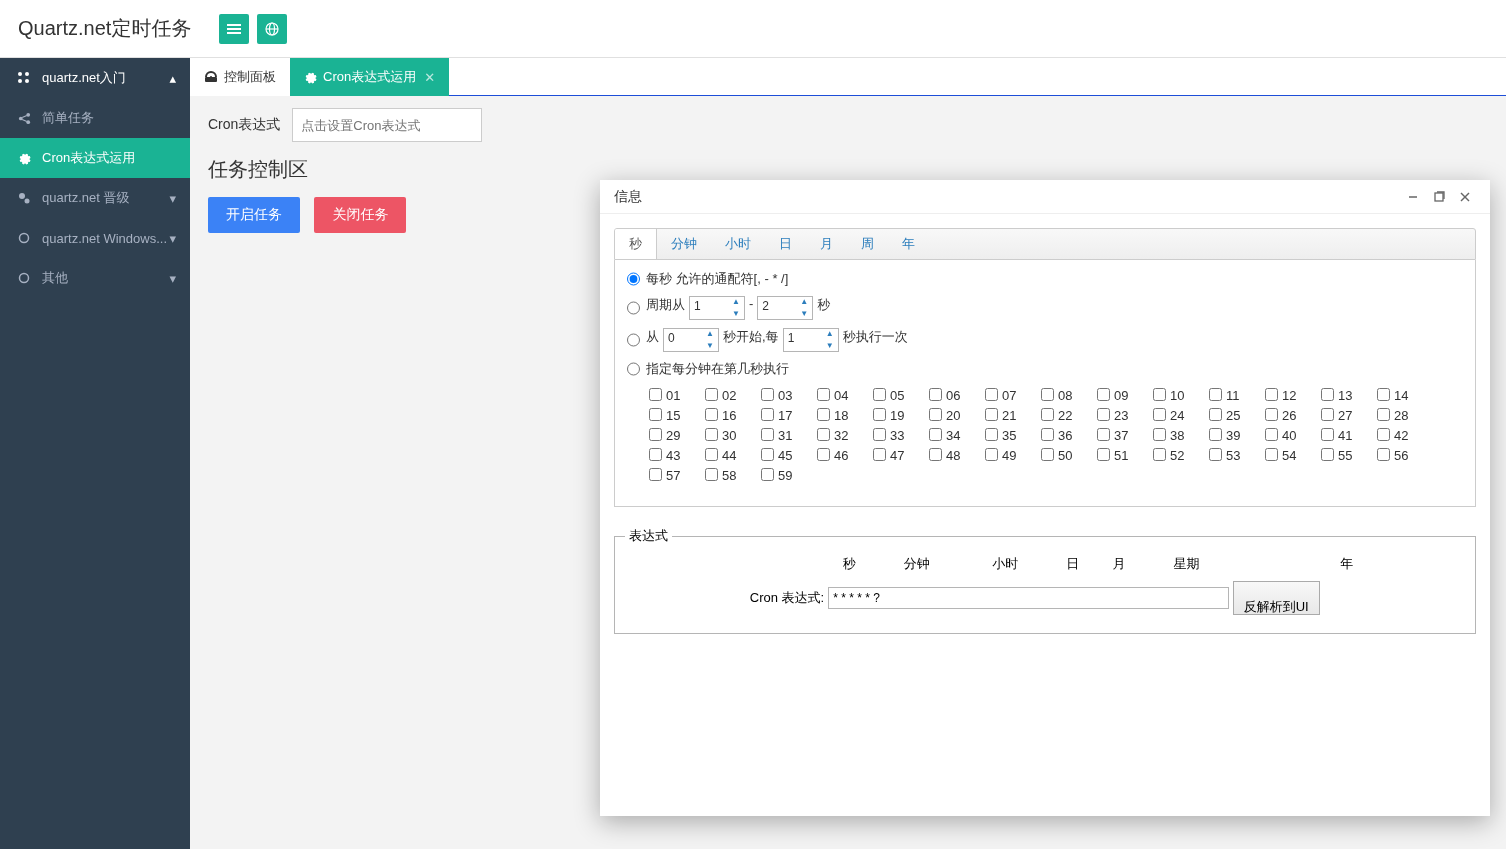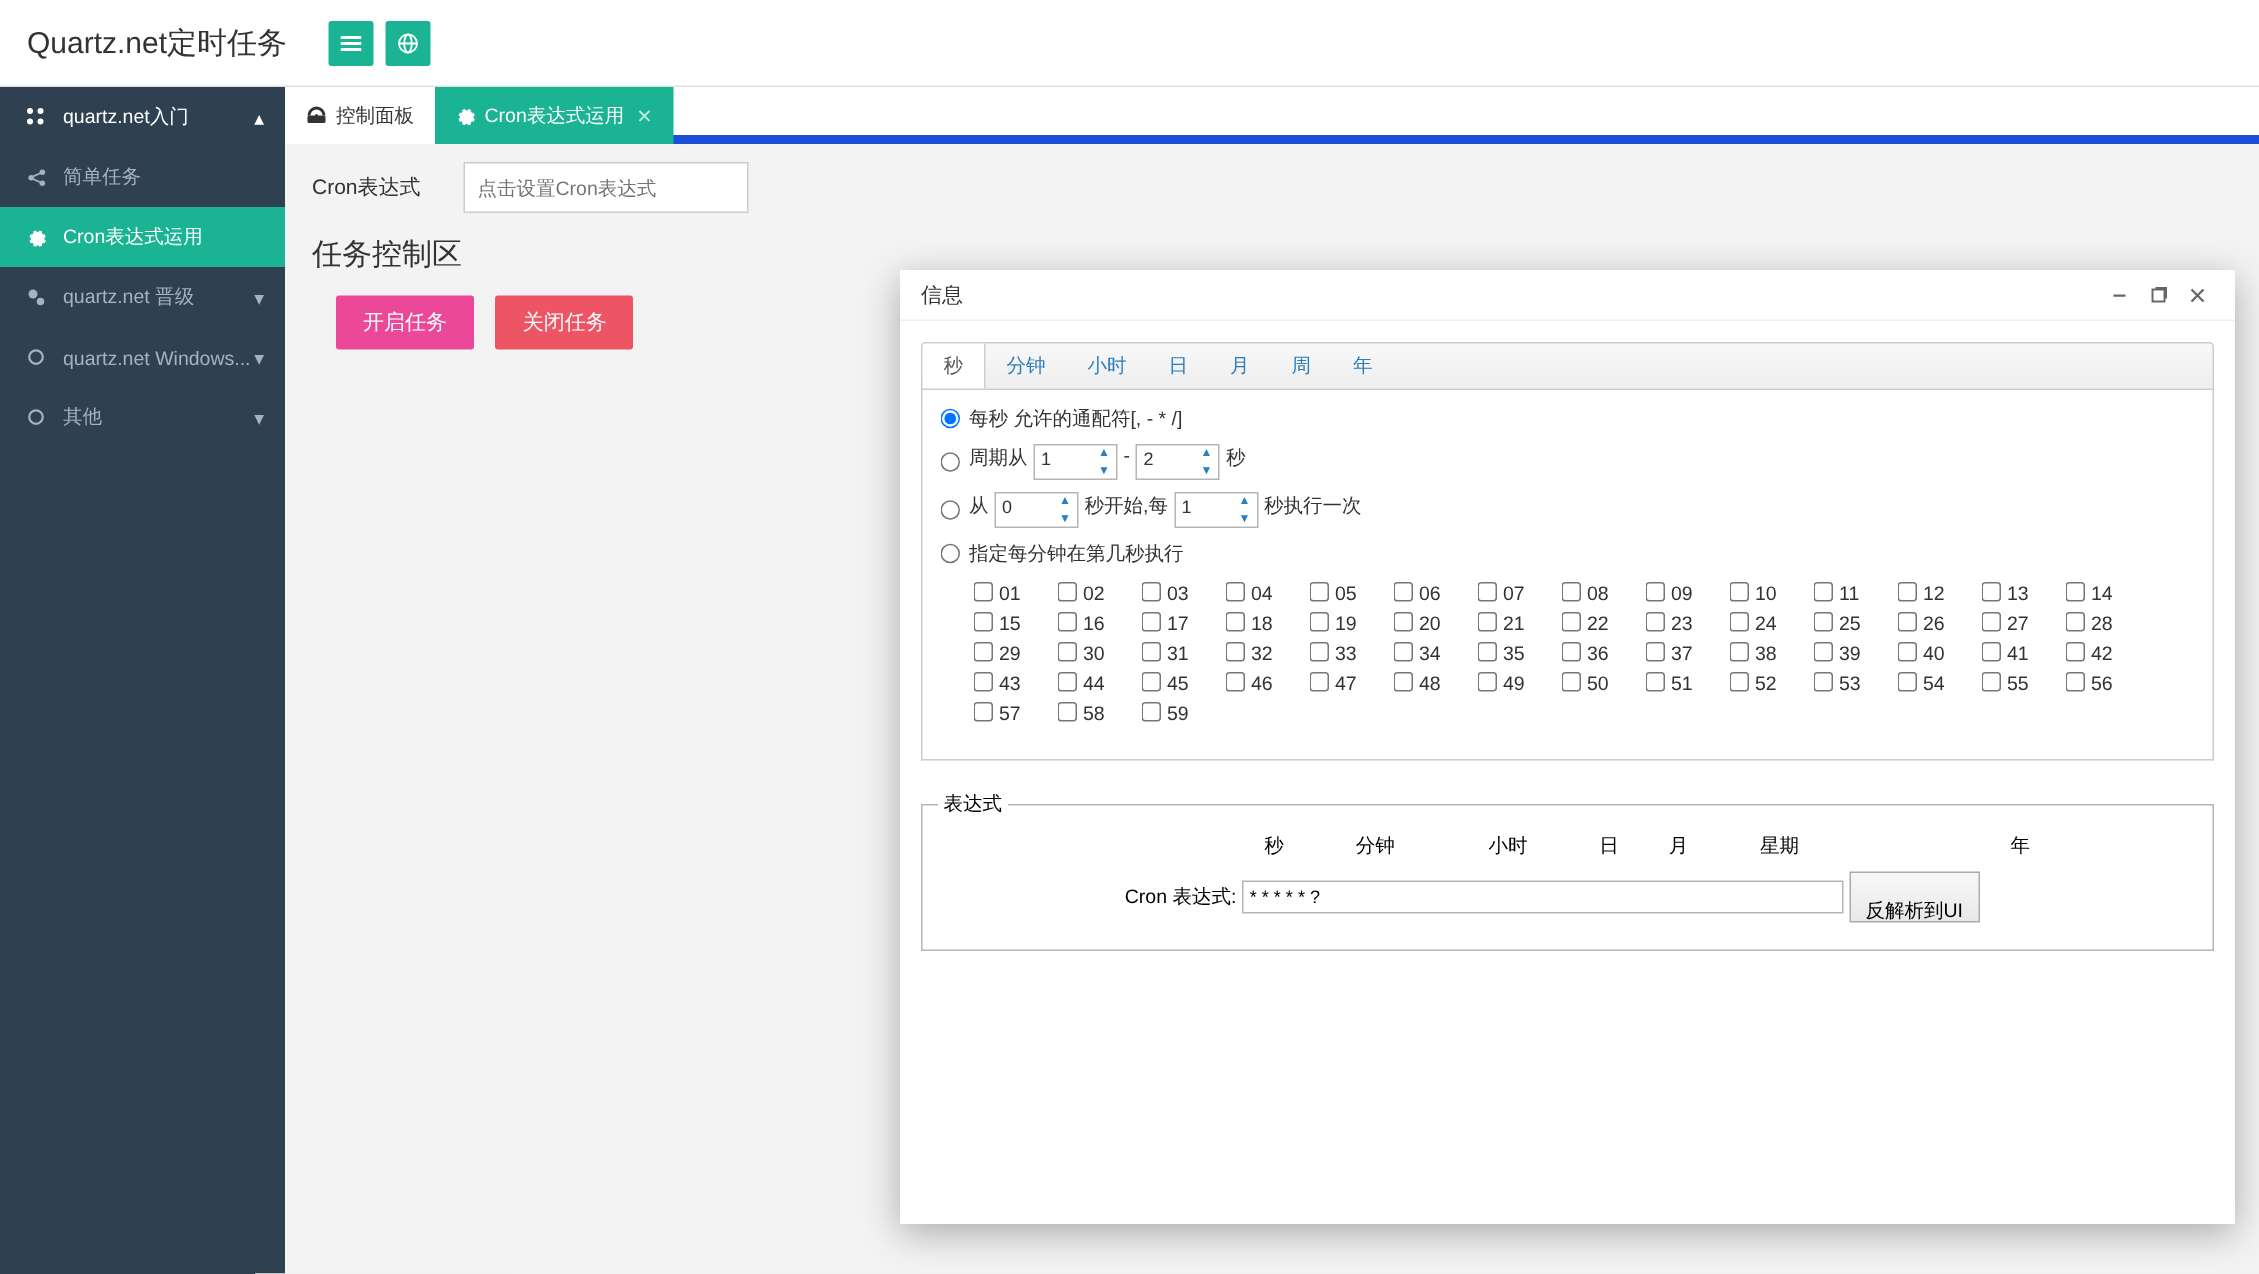--- a/index.html
+++ b/index.html
@@ -10,34 +10,34 @@
     .header-btn { width: 30px; height: 30px; background: #1ab394; color: #fff; display: flex; align-items: center; justify-content: center; margin-right: 8px; cursor: pointer; border-radius: 2px; }
     
     .sidebar { position: absolute; left: 0; top: 58px; width: 190px; bottom: 0; background: #2f4050; color: #a7b1c2; }
     .sidebar-item { height: 40px; display: flex; align-items: center; padding: 0 16px; font-size: 13px; cursor: pointer; position: relative; }
     .sidebar-item.expanded { color: #fff; }
     .sidebar-item.active { background: #1ab394; color: #fff; }
     .sidebar-item.sub { }
     .sidebar-icon { width: 16px; height: 16px; margin-right: 10px; display: flex; align-items: center; justify-content: center; }
     .sidebar-chevron { position: absolute; right: 14px; }
     
-    .tabs { position: absolute; left: 190px; top: 58px; right: 0; height: 38px; background: #fff; border-bottom: 6px solid #1d4ed8; display: flex; }
+    .tabs { position: absolute; left: 190px; top: 58px; right: 0; height: 38px; background: #fff; border-bottom: 1px solid #1d4ed8; display: flex; }
     .tab { height: 38px; padding: 0 14px; display: flex; align-items: center; font-size: 13px; cursor: pointer; }
     .tab.inactive { background: #fff; color: #333; }
     .tab.active { background: #1ab394; color: #fff; }
     .tab-icon { margin-right: 6px; display: flex; }
     .tab-close { margin-left: 8px; opacity: 0.7; cursor: pointer; }
     
     .content { position: absolute; left: 190px; top: 96px; right: 0; bottom: 0; background: #f3f3f3; padding: 12px 18px; }
     .cron-row { display: flex; align-items: center; margin-bottom: 14px; }
-    .cron-label { font-size: 14px; color: #333; margin-right: 29px; }
+    .cron-label { font-size: 14px; color: #333; margin-right: 12px; }
     .cron-input { width: 190px; height: 30px; border: 1px solid #ccc; background: #fff; padding: 16px 8px; font-size: 13px; }
     .section-title { font-size: 20px; color: #333; margin: 8px 0 14px; }
     .btn { height: 36px; padding: 0 18px; border: none; color: #fff; font-size: 14px; cursor: pointer; margin-right: 10px; border-radius: 2px; }
-    .btn-start { background: #ec4899; margin-left: 16px; }
+    .btn-start { background: #3b82f6; }
     .btn-stop { background: #ed5565; }
     
     .dialog { position: absolute; left: 600px; top: 180px; width: 890px; height: 636px; background: #fff; box-shadow: 0 6px 24px rgba(0,0,0,0.3); display: flex; flex-direction: column; z-index: 100; }
     .dialog-header { height: 34px; display: flex; align-items: center; padding: 0 14px; font-size: 14px; color: #333; border-bottom: 1px solid #eee; }
     .dialog-title { flex: 1; }
     .dialog-ctl { width: 22px; height: 22px; display: flex; align-items: center; justify-content: center; cursor: pointer; margin-left: 4px; color: #666; }
     .dialog-body { flex: 1; padding: 14px; overflow: auto; }
     
     .tabstrip { border: 1px solid #ccc; border-radius: 3px 3px 0 0; background: linear-gradient(#f8f8f8,#eee); display: flex; overflow: hidden; }
     .tabstrip-item { padding: 6px 14px; font-size: 13px; cursor: pointer; color: #2b7dbc; }

